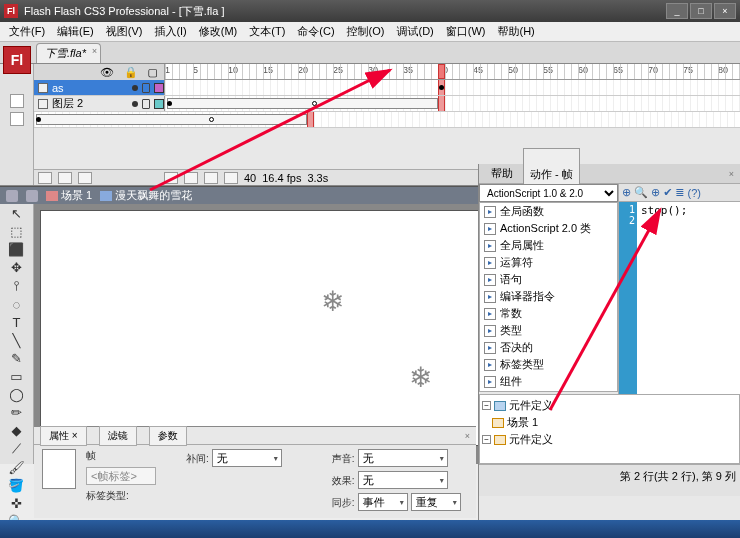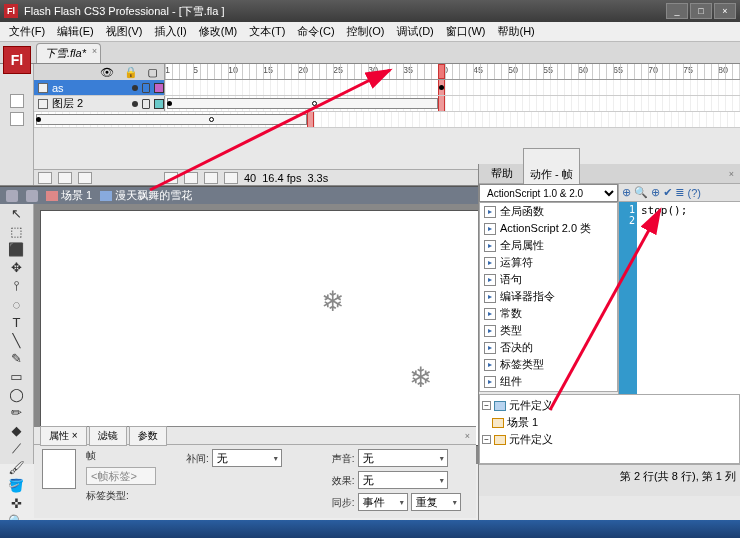--- a/index.html
+++ b/index.html
@@ -83,21 +83,21 @@
 .sel-tree { background:#fff; border:1px solid #aaa; height:70px; padding:2px; overflow:auto;}
 .sel-tree .nd{display:flex;align-items:center;gap:3px;padding:1px 0;}
 .sel-tree .exp{width:9px;height:9px;border:1px solid #888;display:flex;align-items:center;justify-content:center;font-size:8px;line-height:1;}
 .sel-tree .ic2{width:12px;height:10px;background:#b8d4f0;border:1px solid #48a;}
 .sel-tree .ic3{width:12px;height:10px;background:#f8e8c8;border:1px solid #c80;}
 .status-ft { height:32px; background:#e2e2e2; border-top:1px solid #aaa; padding:2px 4px;font-size:10px;}
 .status-ft .br{display:flex;align-items:center;gap:4px;}
 .status-ft .pg2{width:12px;height:10px;border:1px solid #666;background:#eee;}
 
 .prop-panel { position:absolute; left:34px; bottom:20px; right:264px; height:92px; background:#e8e8e8; border-top:1px solid #888;}
-.prop-tabs { height:18px; display:flex;align-items:center;padding:0 6px;gap:2px;border-bottom:1px solid #aaa;}
+.prop-tabs { height:18px; display:flex;align-items:center;padding:0 6px;gap:12px;border-bottom:1px solid #aaa;}
 .prop-tabs .pt2{padding:2px 8px;background:#f2f2f2;border:1px solid #aaa;font-size:10px;}
 .prop-tabs .cls{position:absolute;right:6px;font-size:9px;color:#777;}
 .prop-body { display:flex; padding:4px 8px; gap:10px; align-items:flex-start;}
 .prop-body .thumb{width:34px;height:40px;border:1px solid #888;background:#fff;}
 .prop-body .col{display:flex;flex-direction:column;gap:4px;}
 .prop-body label{font-size:10px;color:#333;}
 .prop-body .sel{height:18px;border:1px solid #888;background:#fff;padding:0 14px 0 4px;font-size:10px;display:inline-flex;align-items:center;position:relative;}
 .prop-body .sel::after{content:"▾";position:absolute;right:3px;font-size:8px;color:#555;}
 .prop-body .inp{height:18px;border:1px solid #aaa;background:#f5f5f5;padding:0 4px;font-size:10px;color:#888;display:inline-flex;align-items:center;}
 
@@ -443,21 +443,21 @@
         <span>场景 1</span>
       </div>
     <div class="nd">
         <div class="exp">−</div>
         <div class="ic3"></div>
         <span>元件定义</span>
       </div>
 
   </div>
   <div class="status-ft">
-    <div style="text-align:right;margin-top:2px">第 2 行(共 8 行), 第 1 列</div>
+    <div style="text-align:right;margin-top:2px">第 2 行(共 2 行), 第 9 列</div>
   </div>
 </div>
 
 <div class="prop-panel">
   <div class="prop-tabs">
     <span class="pt2">属性 ×</span>
     <span class="pt2">滤镜</span>
     <span class="pt2">参数</span>
     <span class="cls">×</span>
   </div>

